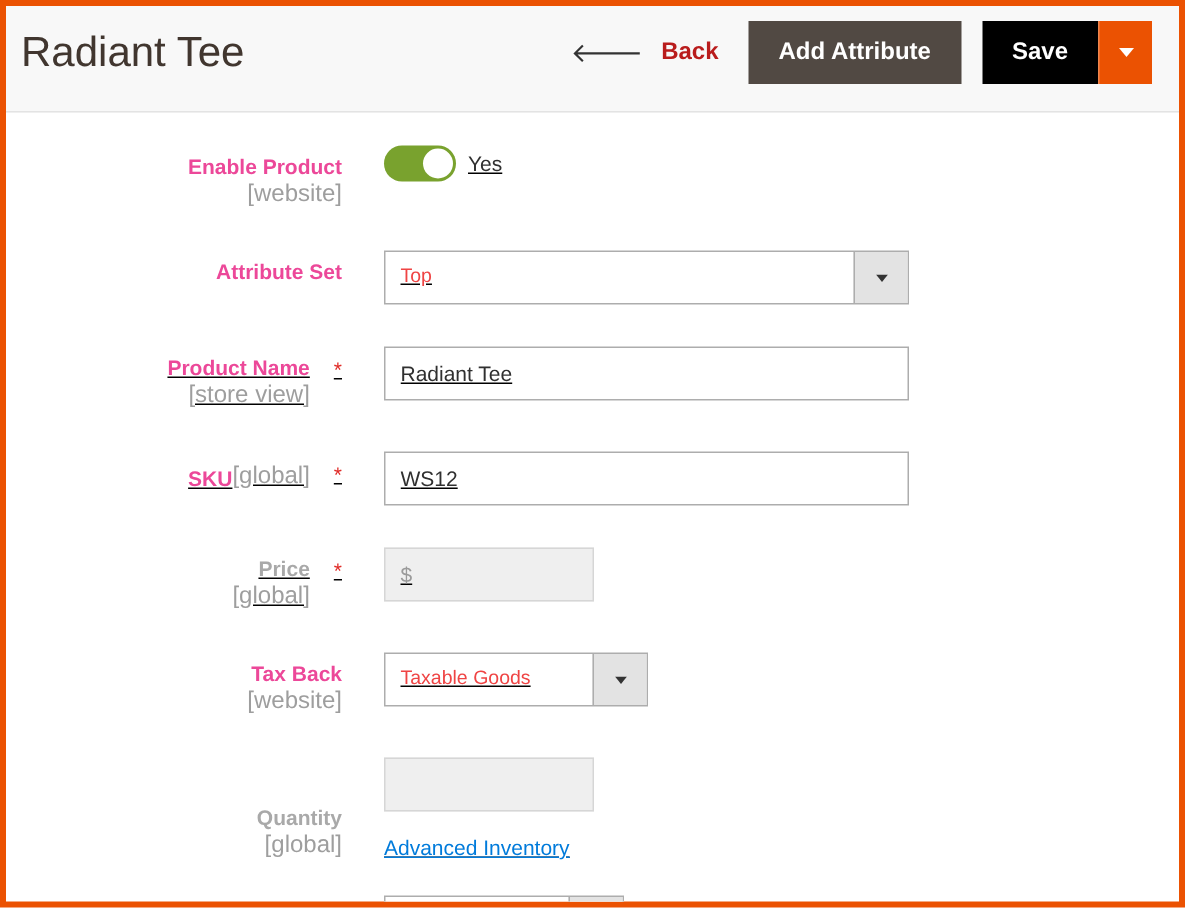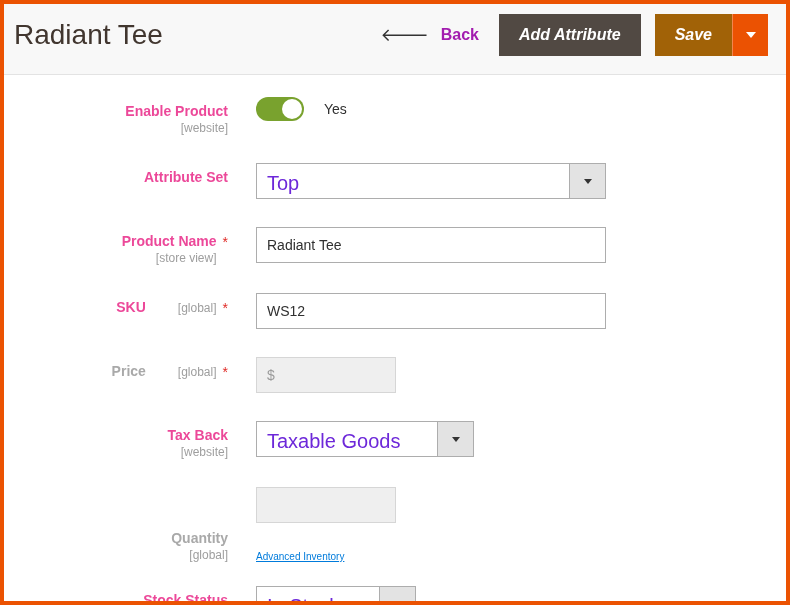--- a/index.html
+++ b/index.html
@@ -30,32 +30,31 @@
     flex: 1;
   }
   .back-group {
     display: flex;
     align-items: center;
     gap: 12px;
     margin-right: 20px;
     cursor: pointer;
   }
   .back-arrow { font-size: 18px; color: #333; }
-  .back-label { font-size: 16px; color: #a21caf; font-weight: 600; }
+  .back-label { font-size: 16px; color: #b91c1c; font-weight: 600; }
   .btn {
     border: none;
     font-size: 16px;
     font-weight: 600;
     height: 42px;
     padding: 0 20px;
     cursor: pointer;
-    font-style: italic;
   }
   .btn-dark { background: #514943; color: #fff; margin-right: 14px; }
-  .btn-primary { background: #a16207; color: #fff; }
+  .btn-primary { background: #000000; color: #fff; }
   .save-dd {
     display: inline-flex;
     align-items: center;
     justify-content: center;
     width: 36px; height: 42px;
     background: #eb5202;
     border-left: 1px solid rgba(255,255,255,0.3);
     cursor: pointer;
   }
   .save-dd svg { display:block; }
@@ -71,74 +70,75 @@
     padding-right: 28px;
     padding-top: 6px;
     display: flex;
     flex-direction: column;
     align-items: flex-end;
   }
   .label-col.dual {
     flex-direction: row;
     justify-content: flex-end;
     align-items: flex-start;
-    gap: 6px;
+    gap: 16px;
+    text-decoration: underline;
   }
   .label-main { font-size: 14px; font-weight: 600; color: #ec4899; }
   .label-main.disabled { color: #a9a9a9; }
-  .label-scope { font-size: 12px; color: #9e9e9e; margin-top: 2px; margin-left: 32px; }
+  .label-scope { font-size: 16px; color: #9e9e9e; margin-top: 2px; }
   .req { color: #e02b27; font-size: 14px; line-height: 14px; margin-top: 2px; }
 
-  .input-col { display: flex; align-items: center; gap: 20px; }
+  .input-col { display: flex; align-items: center; gap: 8px; text-decoration: underline; }
 
   .toggle {
     width: 48px; height: 24px;
     background: #79a22e;
     border-radius: 12px;
     position: relative;
   }
   .toggle-knob {
     position: absolute; top: 2px; right: 2px;
     width: 20px; height: 20px;
     background: #fff; border-radius: 50%;
   }
   .toggle-text { font-size: 14px; color: #303030; }
 
   .select-like {
     display: flex; align-items: stretch;
     border: 1px solid #adadad;
     height: 36px;
     background: #fff;
   }
-  .select-like .sel-val { flex: 1; padding: 8px 10px; font-size: 20px; color: #6d28d9; }
+  .select-like .sel-val { flex: 1; padding: 8px 10px; font-size: 13px; color: #ef4444; }
   .select-like .sel-btn {
     width: 36px; background: #e3e3e3;
     display: flex; align-items: center; justify-content: center;
     border-left: 1px solid #adadad;
     cursor: pointer;
   }
   .select-like.wide { width: 350px; }
-  .select-like.med { width: 218px; }
+  .select-like.med { width: 176px; }
   .select-like.sm  { width: 160px; }
 
   .text-input {
     width: 350px; height: 36px;
     border: 1px solid #adadad;
     padding: 0 10px; font-size: 14px;
     color: #303030;
   }
   .disabled-box {
     width: 140px; height: 36px;
     border: 1px solid #d6d6d6;
     background: #efefef;
     padding: 0 10px; font-size: 14px;
     color: #9a9a9a;
     display: flex; align-items: center;
   }
-  .link { color: #007bdb; font-size: 10px; margin-top: 8px; display: inline-block; }
+  .link { color: #007bdb; font-size: 14px; margin-top: 8px; display: inline-block; }
 </style>
 </head>
 <body>
 
 <div class="page">
 
   <div class="header">
     <h1 class="page-title">Radiant Tee</h1>
     <div class="back-group">
       <span class="back-arrow">🡐</span>
@@ -205,21 +205,21 @@
         </div>
         <span class="req">*</span>
       </div>
       <div class="input-col">
         <input class="text-input" type="text" value="WS12" style="">
       </div>
     </div>
 
     <div class="row">
       <div class="label-col dual">
-        <div style="display:flex;align-items:flex-end;">
+        <div style="display:flex;flex-direction:column;align-items:flex-end;">
           <span class="label-main disabled">Price</span>
           <span class="label-scope">[global]</span>
         </div>
         <span class="req">*</span>
       </div>
       <div class="input-col">
         <div class="disabled-box">$</div>
       </div>
     </div>
 

